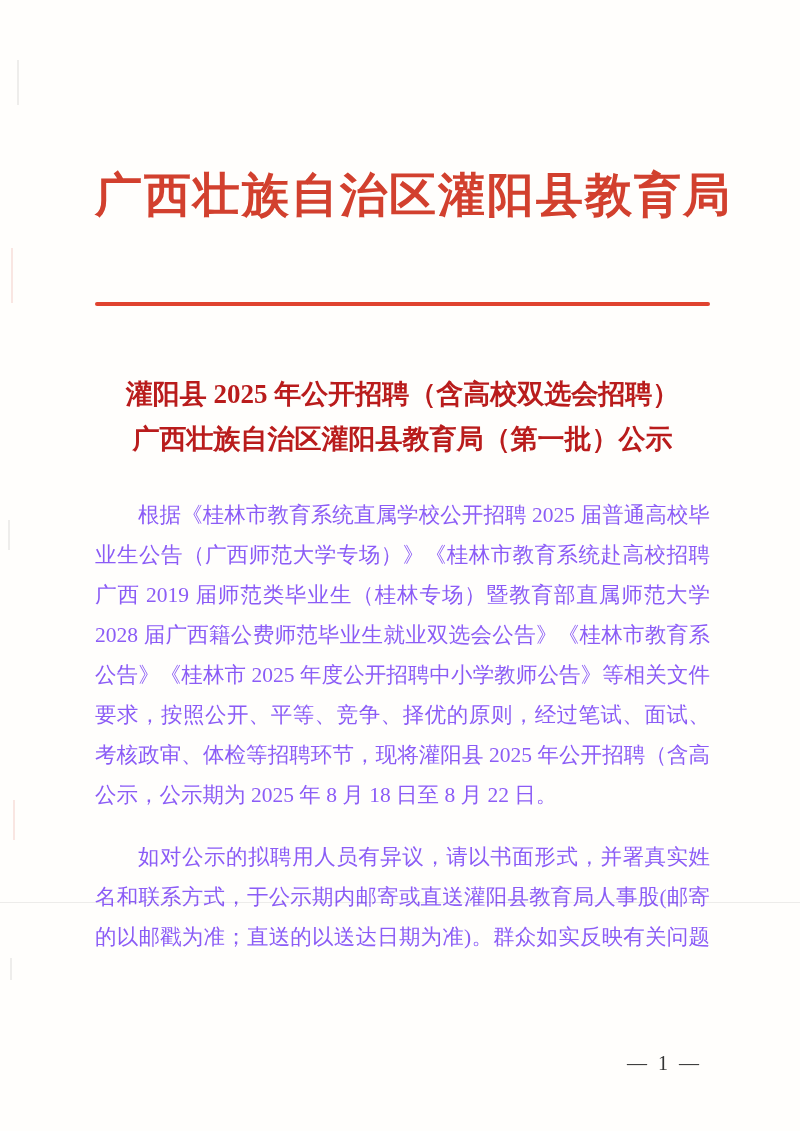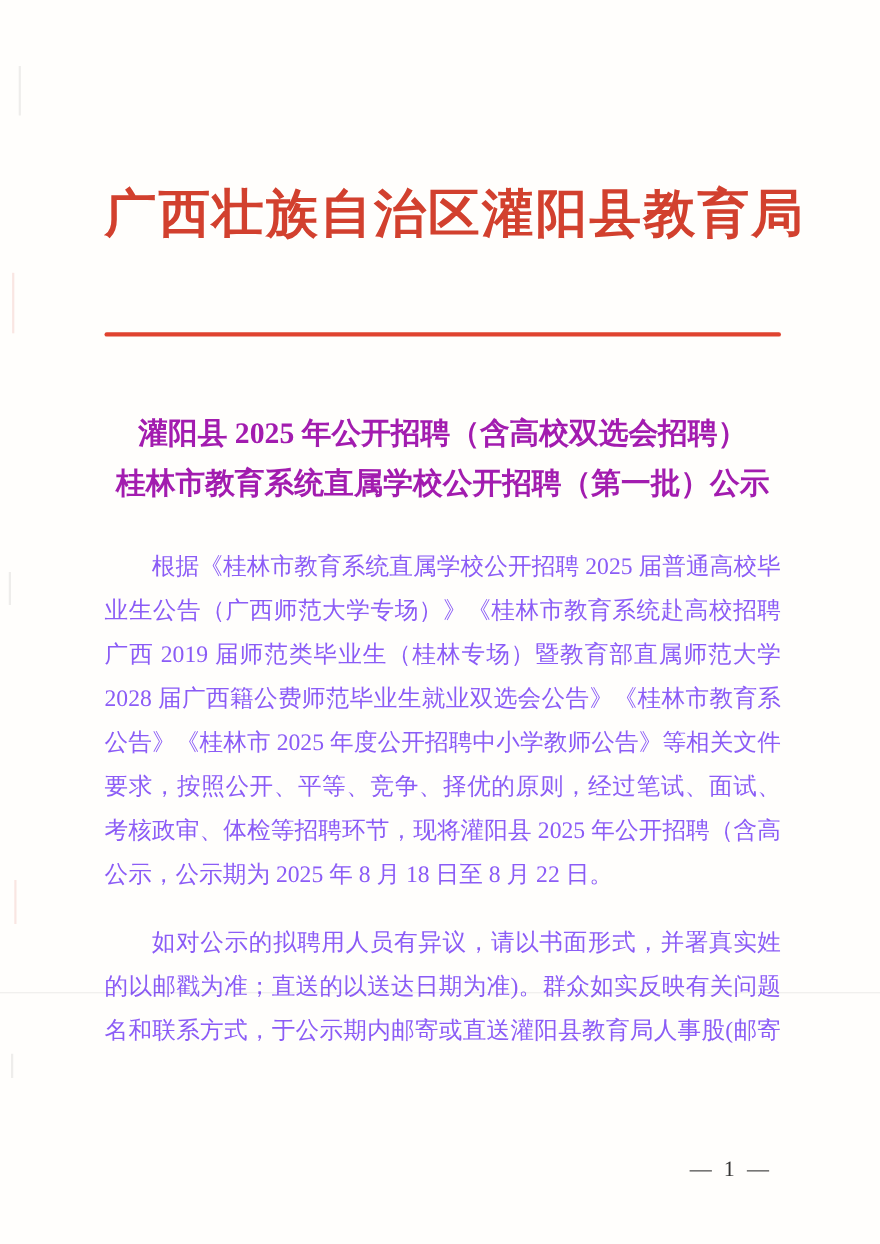--- a/index.html
+++ b/index.html
@@ -28,21 +28,21 @@
     height:4px;
     margin-top:83px;
     background:#e0432f;
     border-radius:2px;
   }
 
   .doc-title {
     margin-top:66px;
     font-size:27px;
     font-weight:700;
-    color:#a21caf;
+    color:#b91c1c;
     text-align:center;
     line-height:45px;
   }
 
   .body-text {
     margin-top:33px;
     font-size:21.5px;
     color:#8b5cf6;
   }
   .para { margin:0; }
@@ -88,40 +88,40 @@
   <div class="scanline" style="top:902px;"></div>
 
   <div class="content">
 
     <h1 class="letterhead">广西壮族自治区灌阳县教育局</h1>
 
     <div class="red-rule"></div>
 
     <div class="doc-title">
       <div>灌阳县 2025 年公开招聘（含高校双选会招聘）</div>
-      <div>桂林市教育系统直属学校公开招聘（第一批）公示</div>
+      <div>广西壮族自治区灌阳县教育局（第一批）公示</div>
     </div>
 
     <div class="body-text">
 
       <div class="para">
         <div class="line indent">根据《桂林市教育系统直属学校公开招聘 2025 届普通高校毕</div>
         <div class="line">业生公告（广西师范大学专场）》《桂林市教育系统赴高校招聘</div>
         <div class="line">广西 2019 届师范类毕业生（桂林专场）暨教育部直属师范大学</div>
         <div class="line">2028 届广西籍公费师范毕业生就业双选会公告》《桂林市教育系</div>
         <div class="line">公告》《桂林市 2025 年度公开招聘中小学教师公告》等相关文件</div>
         <div class="line">要求，按照公开、平等、竞争、择优的原则，经过笔试、面试、</div>
         <div class="line">考核政审、体检等招聘环节，现将灌阳县 2025 年公开招聘（含高</div>
         <div class="line no-stretch">公示，公示期为 2025 年 8 月 18 日至 8 月 22 日。</div>
       </div>
 
       <div class="para">
         <div class="line indent">如对公示的拟聘用人员有异议，请以书面形式，并署真实姓</div>
+        <div class="line">名和联系方式，于公示期内邮寄或直送灌阳县教育局人事股(邮寄</div>
         <div class="line">的以邮戳为准；直送的以送达日期为准)。群众如实反映有关问题</div>
-        <div class="line">名和联系方式，于公示期内邮寄或直送灌阳县教育局人事股(邮寄</div>
       </div>
 
     </div>
   </div>
 
   <div class="page-number">— 1 —</div>
 
 </div>
 
 </body></html>

